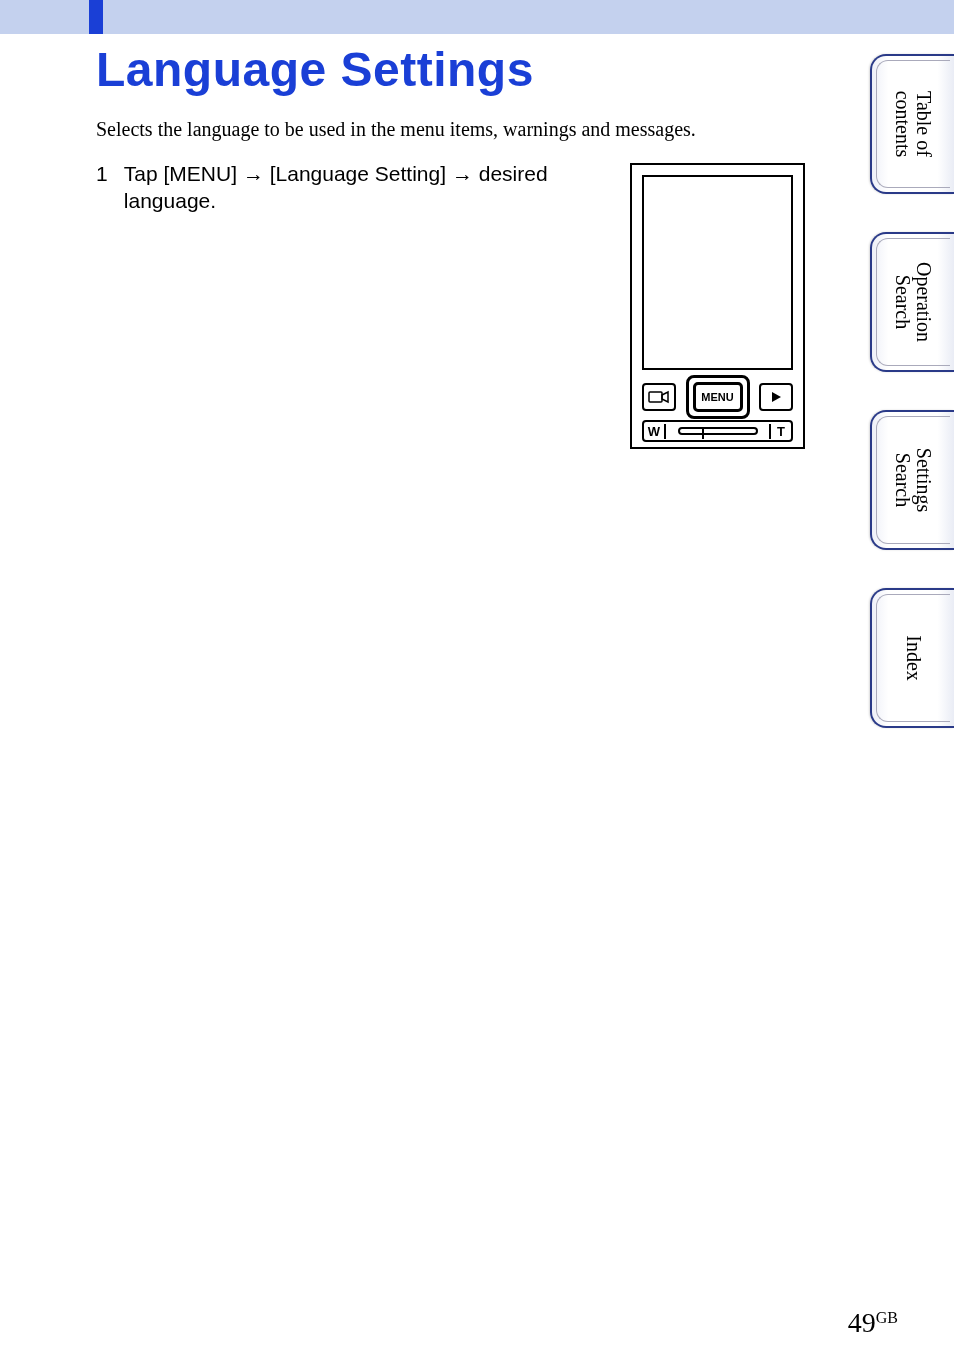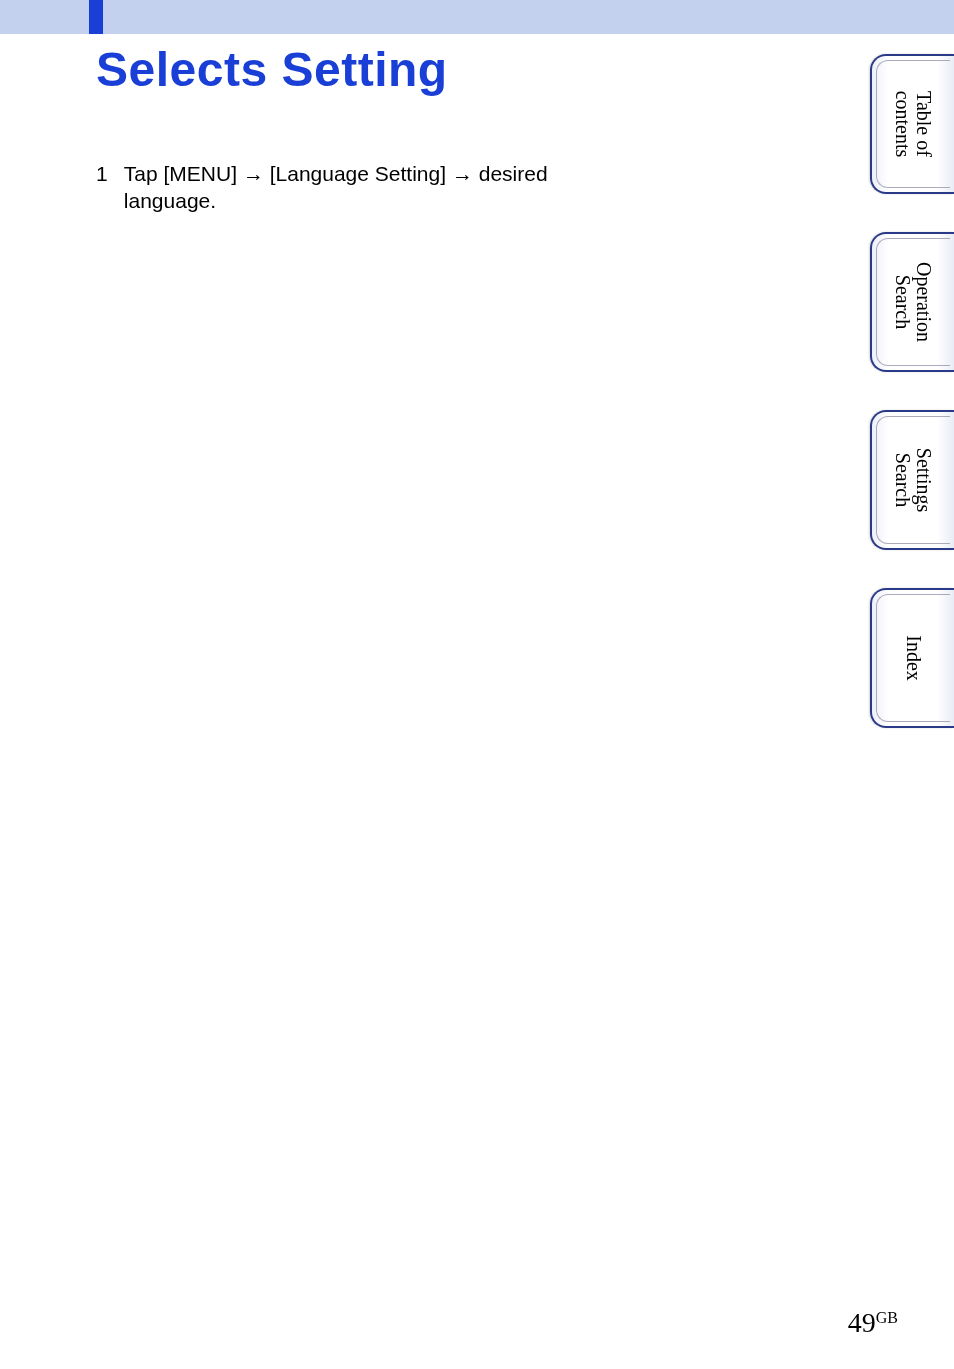--- a/index.html
+++ b/index.html
@@ -37,30 +37,58 @@
     .page-num { position: absolute; bottom: 30px; right: 56px; font-family: "Times New Roman", serif; font-size: 28px; margin-top: 12px; }
     .page-num .gb { font-size: 16px; vertical-align: top; position: relative; top: 2px;}
   </style>
 </head>
 <body>
 
 <div class="page">
   <div class="top-band"></div>
   <div class="accent-bar"></div>
 
-  <h1 class="title">Selects Setting</h1>
+  <h1 class="title">Language Settings</h1>
 
+  <p class="intro">Selects the language to be used in the menu items, warnings and messages.</p>
 
   <div class="steps">
     <span class="step-num">1</span>
     <span class="step-body">
       <span>Tap [MENU] </span><span class="arrow">→</span><span> [Language Setting] </span><span class="arrow">→</span><span> desired language.</span>
     </span>
   </div>
 
+  <div class="illus">
+    <div class="screen"></div>
+    <div class="btnrow">
+      <div class="smbtn">
+        <svg width="22" height="18" viewBox="0 0 22 18">
+          <rect x="1" y="4" width="13" height="10" rx="1" fill="none" stroke="#000" stroke-width="1.5"></rect>
+          <path d="M14 7 L20 4 L20 14 L14 11 Z" fill="none" stroke="#000" stroke-width="1.5"></path>
+        </svg>
+      </div>
+      <div style="position:relative;">
+        <div class="menubtn-outline"></div>
+        <div class="menubtn">MENU</div>
+      </div>
+      <div class="smbtn">
+        <svg width="14" height="14" viewBox="0 0 14 14">
+          <path d="M3 2 L12 7 L3 12 Z" fill="#000"></path>
+        </svg>
+      </div>
+    </div>
+    <div class="zoomrow">
+      <div class="zw">W</div>
+      <div class="zmid">
+          <div class="zbar"></div>
+        </div>
+      <div class="zt">T</div>
+    </div>
+  </div>
 
   <div class="tabs">
     <div class="tab">
       <div class="tab-inner"></div>
       <div class="tab-label">
         <span>Table of</span><br>
         <span>contents</span>
       </div>
     </div>
     <div class="tab">

